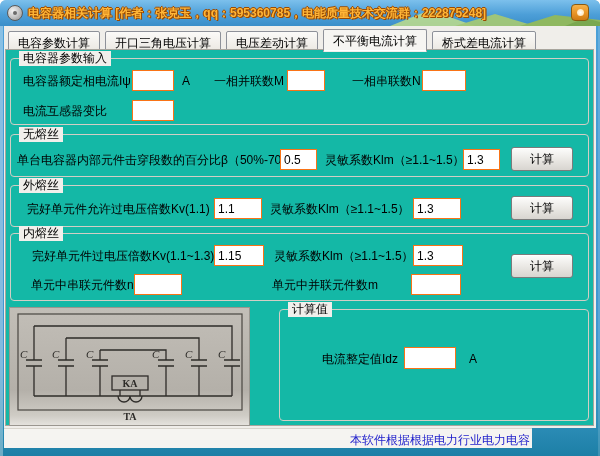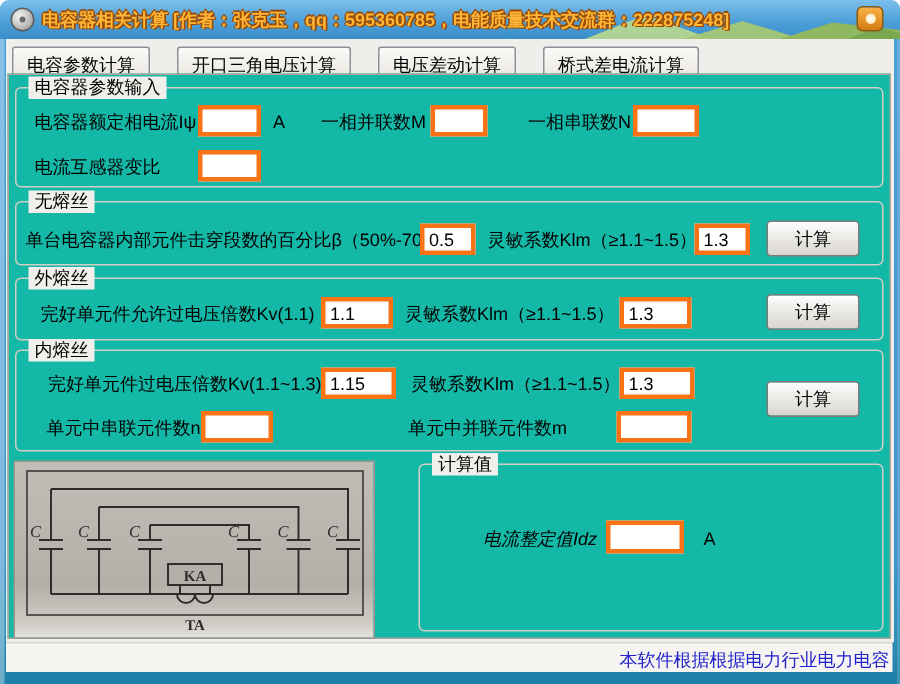--- a/index.html
+++ b/index.html
@@ -27,54 +27,54 @@
   .close-btn { position:absolute; right:11px; top:4px; width:18px; height:17px;
     background:linear-gradient(180deg,#f6b24a 0%,#e89426 55%,#cf7a12 100%);
     border:1px solid #8a5a10; border-radius:4px; cursor:pointer; }
   .close-btn::after { content:""; position:absolute; left:5px; top:4px; width:7px; height:7px;
     border-radius:50%; background:radial-gradient(circle,#ffffff 0%,#ffe9c2 60%,#f0b86a 100%); }
 
   
   .app-body { position:absolute; left:4px; top:26px; width:592px; height:402px;
     background:#f0eeea; }
 
-  .tabbar { position:absolute; left:4px; top:3px; height:22px; display:flex; gap:18px; }
+  .tabbar { position:absolute; left:4px; top:3px; height:22px; display:flex; gap:5px; }
   .tab { padding:3px 9px 2px 9px; background:linear-gradient(180deg,#fbfaf8,#ece9e3);
     border:1px solid #8e9199; border-radius:2px 2px 0 0; white-space:nowrap; cursor:pointer;
     font-size:12px; position:relative; top:2px; height:20px; }
   .tab.active { background:#f6f5f2; top:0; height:23px; z-index:3; border-bottom:1px solid #f1efeb;
     box-shadow:0 -1px 0 #fff inset; }
 
   .page { position:absolute; left:1px; top:23px; width:589px; height:377px;
     background:#14b8a6; border:1px solid #a8a59d; z-index:1; }
 
   .grp { position:absolute; border:1px solid #d2cec5; border-radius:4px; }
   .grp-title { position:absolute; top:-8px; left:8px; background:#f1efeb; padding:0 4px;
     font-size:12px; line-height:15px; white-space:nowrap; }
   .lbl { position:absolute; font-size:12px; line-height:16px; white-space:nowrap; }
-  .inp { position:absolute; height:21px; border:3px solid #f97316; background:#fff;
+  .inp { position:absolute; height:21px; border:1px solid #f97316; background:#fff;
     font-family:"Liberation Sans","DejaVu Sans",sans-serif; font-size:12px; padding:1px 3px; }
   .calc-btn { position:absolute; width:62px; height:24px;
     background:linear-gradient(180deg,#fdfdfc 0%,#ebe9e5 50%,#d8d5d0 100%);
     border:1px solid #7b7b7b; border-radius:3px; box-shadow:inset 0 1px 0 #fff;
     font-size:12px; cursor:pointer; font-family:"Liberation Sans","DejaVu Sans",sans-serif; }
 
   
   #grp-params { left:4px; top:8px;  width:579px; height:67px; }
   #grp-nofuse { left:4px; top:84px; width:579px; height:43px; }
   #grp-ext    { left:4px; top:135px; width:579px; height:42px; }
   #grp-int    { left:4px; top:183px; width:579px; height:68px; }
   #grp-result { left:273px; top:259px; width:310px; height:112px; }
 
   .photo { position:absolute; left:3px; top:257px; width:241px; height:119px;
     background:linear-gradient(180deg,#c2beb7 0%,#b4b0a9 70%,#cfccc5 92%,#e4e2dd 100%);
     border:1px solid #9a968f; }
 
   
-  .statusbar { position:absolute; left:4px; top:428px; width:591px; height:20px;
+  .statusbar { position:absolute; left:4px; top:428px; width:528px; height:20px;
     background:#f5f4f1; border-top:1px solid #d8d5cd; overflow:hidden; }
   .status-text { position:absolute; right:2px; top:3px; color:#2222cc; font-size:12px;
     white-space:nowrap; }
 
   svg text { font-family:"Liberation Serif","DejaVu Serif",serif; }
 </style>
 </head>
 <body>
 
 <div class="window">
@@ -90,20 +90,21 @@
     <div class="title-text">电容器相关计算  [作者：张克玉，qq：595360785，电能质量技术交流群：222875248]</div>
     <div class="close-btn"></div>
   </div>
 
   <div class="app-body">
 
     <div class="tabbar">
       <div class="tab">电容参数计算</div>
       <div class="tab">开口三角电压计算</div>
       <div class="tab">电压差动计算</div>
+      <div class="tab active">不平衡电流计算</div>
       <div class="tab">桥式差电流计算</div>
     </div>
 
     <div class="page">
 
       <div class="grp" id="grp-params">
         <div class="grp-title">电容器参数输入</div>
         <span class="lbl" style="left:12px;top:14px;">电容器额定相电流Iψ</span>
         <input class="inp" style="left: 121px; top: 11px; width: 42px;" value="">
         <span class="lbl" style="left:171px;top:14px;">A</span>
@@ -177,21 +178,21 @@
             <text x="175" y="50">C</text>
             <text x="208" y="50">C</text>
           </g>
           <text x="120" y="79" font-size="10" font-weight="bold" text-anchor="middle" fill="#2e2c29">KA</text>
           <text x="120" y="112" font-size="10" font-weight="bold" text-anchor="middle" fill="#2e2c29">TA</text>
         </svg>
       </div>
 
       <div class="grp" id="grp-result">
         <div class="grp-title">计算值</div>
-        <span class="lbl" style="left:42px;top:41px;font-style:italic;">电流整定值Idz</span>
+        <span class="lbl" style="left:42px;top:41px;">电流整定值Idz</span>
         <input class="inp" style="left: 124px; top: 37px; width: 52px; height: 22px;" value="">
         <span class="lbl" style="left:189px;top:41px;">A</span>
       </div>
 
     </div>
   </div>
 
   <div class="statusbar">
     <span class="status-text">本软件根据根据电力行业电力电容</span>
   </div>

